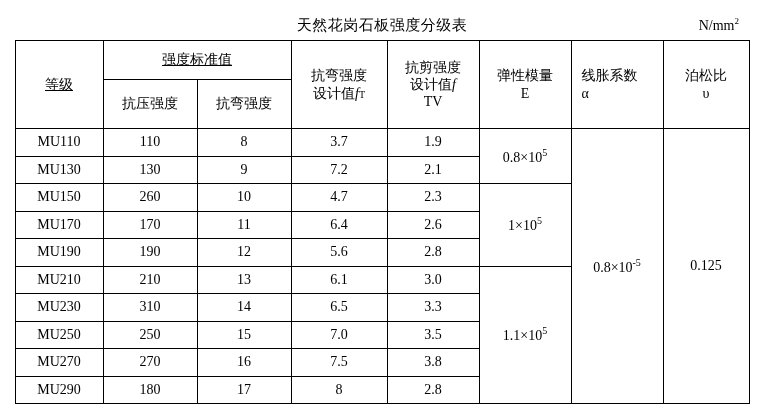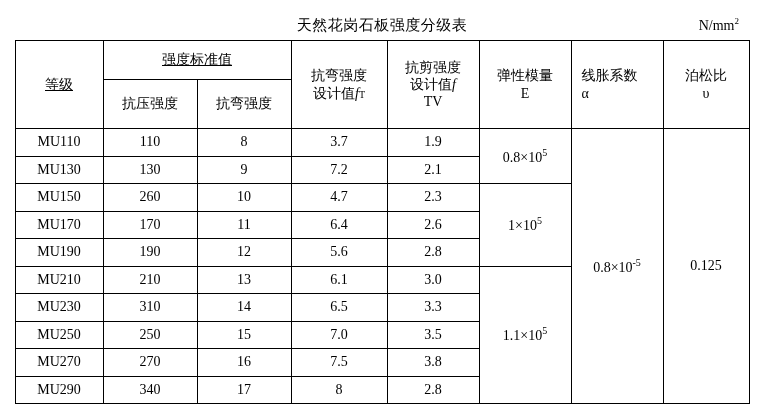--- a/index.html
+++ b/index.html
@@ -209,21 +209,21 @@
         </tr>
         <tr class="data-row">
           <td class="grade-cell">MU270</td>
           <td class="num">270</td>
           <td class="num">16</td>
           <td class="num">7.5</td>
           <td class="num">3.8</td>
         </tr>
         <tr class="data-row">
           <td class="grade-cell">MU290</td>
-          <td class="num">340</td>
+          <td class="num">180</td>
           <td class="num">17</td>
           <td class="num">8</td>
           <td class="num">2.8</td>
         </tr>
       </tbody>
   </table>
 
 </div>
 
 </body></html>

